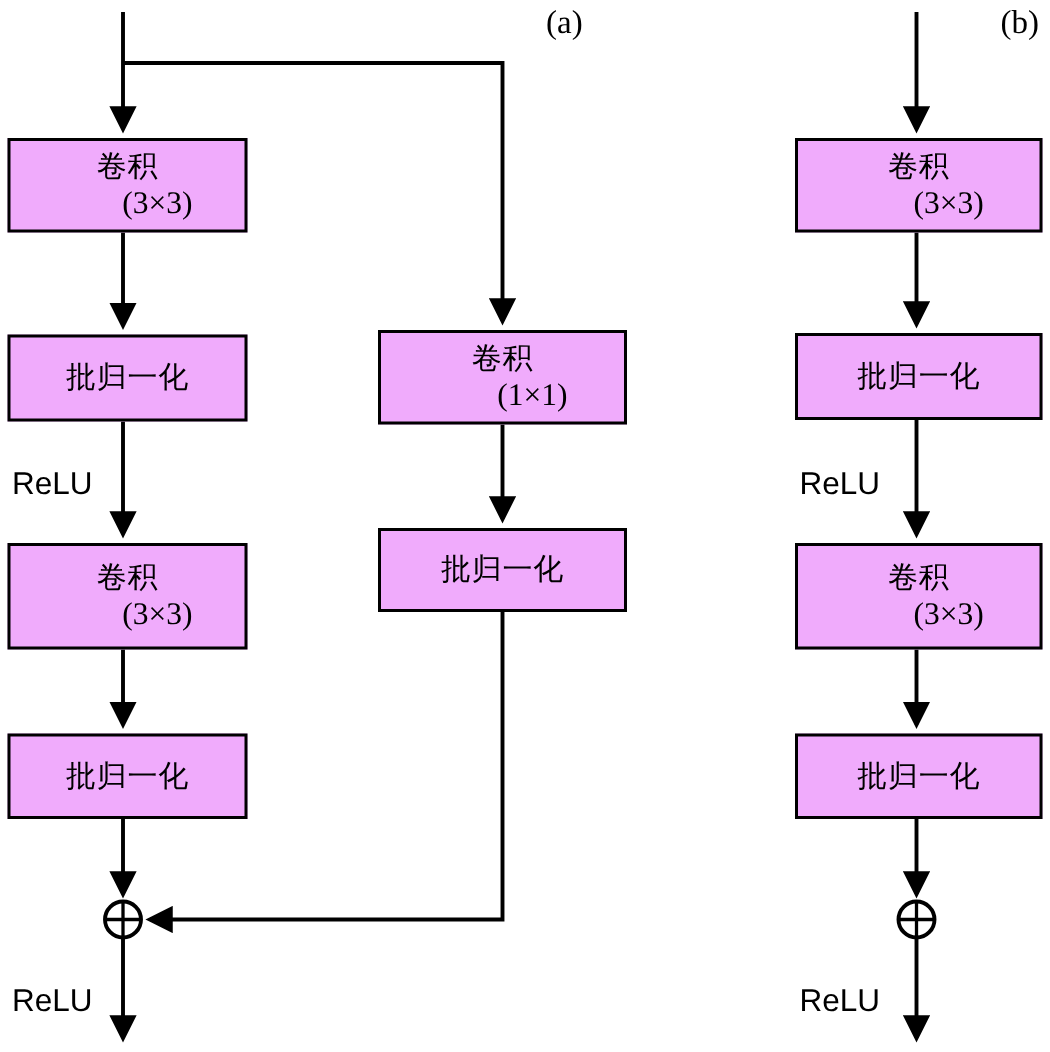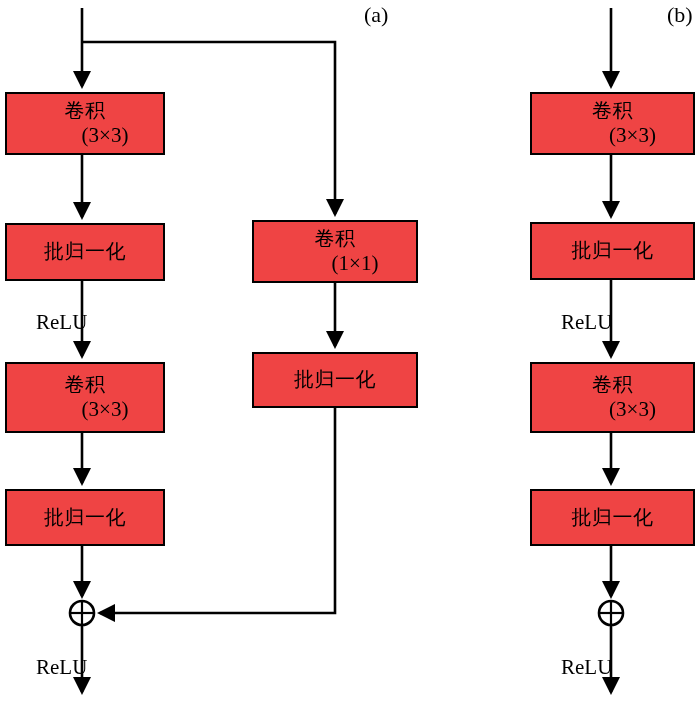--- a/index.html
+++ b/index.html
@@ -25,21 +25,21 @@
     left: 0;
     top: 0;
     width: 700px;
     height: 701px;
     pointer-events: none;
   }
   .node-box {
     position: absolute;
     box-sizing: border-box;
     border: 2.5px solid #000000;
-    background: #ef4444;
+    background: #f0abfc;
     display: flex;
     flex-direction: column;
     align-items: center;
     justify-content: center;
     line-height: 1.08;
     font-size: 21px;
     font-family: "Liberation Serif", "DejaVu Serif", serif;
   }
   .node-box .cn {
     font-family: "DejaVu Sans", "Liberation Sans", sans-serif;
@@ -50,25 +50,24 @@
     font-family: "Liberation Serif", "DejaVu Serif", serif;
     font-size: 21px;
     margin-top: 2px;
     margin-left: 40px;
   }
   .node-box.single .cn {
     font-size: 20px;
   }
   .free-label {
     position: absolute;
-    font-family: Liberation Serif, serif;
+    font-family: Liberation Sans, sans-serif;
     font-size: 21px;
     white-space: nowrap;
     line-height: 1;
-    margin-left: 28px;
   }
   .panel-label {
     position: absolute;
     font-family: "Liberation Serif", "DejaVu Serif", serif;
     font-size: 22px;
     white-space: nowrap;
     line-height: 1;
   }
 </style>
 </head>

